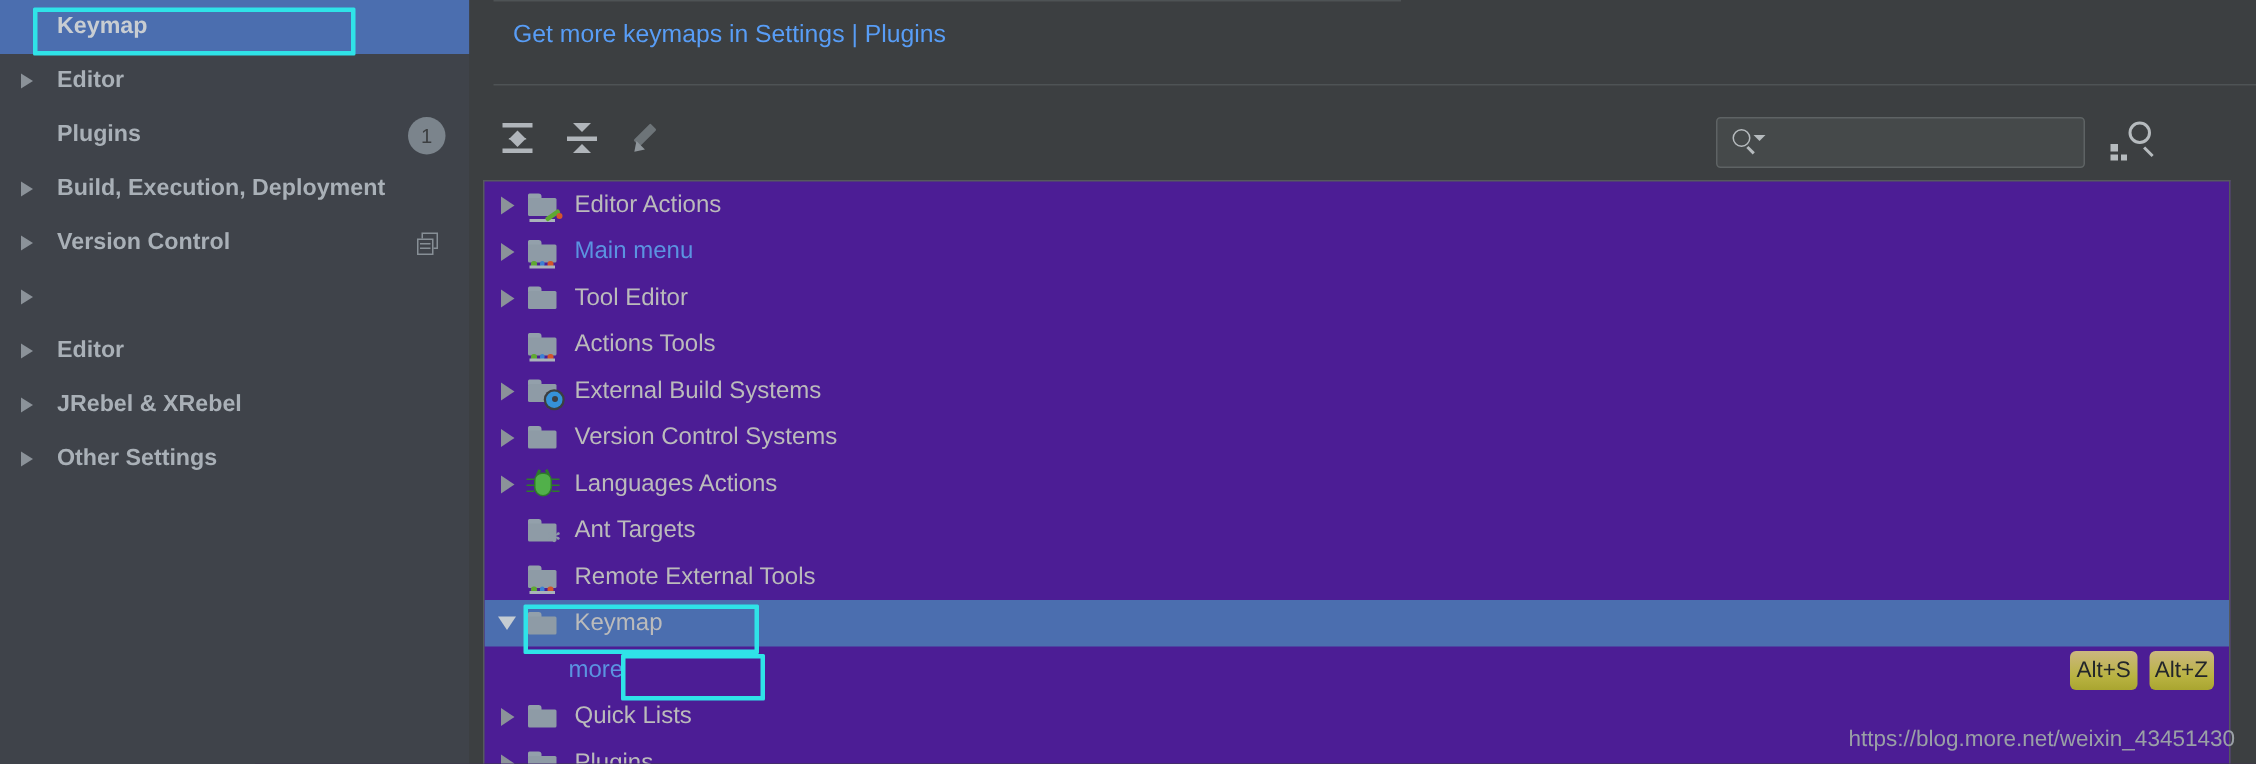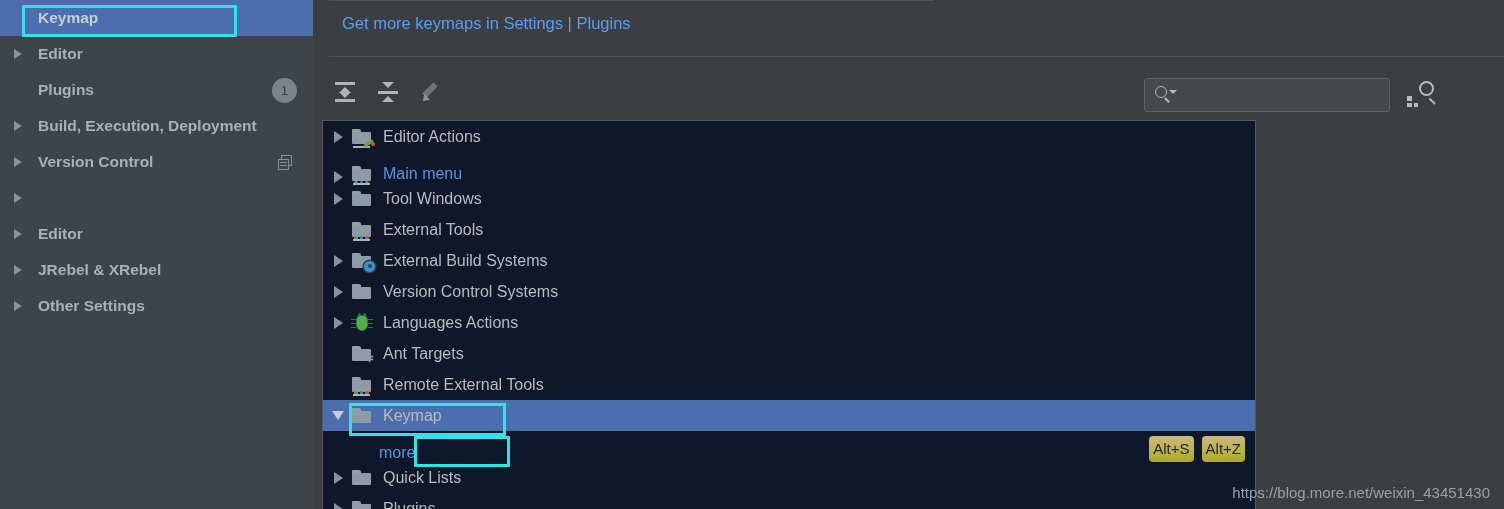--- a/index.html
+++ b/index.html
@@ -272,41 +272,41 @@
     background: #b6bbbe;
   }
   .find-shortcut .sq.a { left: 1px; bottom: 2px; }
   .find-shortcut .sq.b { left: 7.5px; bottom: 2px; }
   .find-shortcut .sq.c { left: 1px; bottom: 8.5px; }
 
   
   .tree-panel {
     position: absolute;
     left: 9px; top: 120px;
-    width: 934px;
+    width: 1165px;
     height: 389px;
     border: 1px solid #555a5c;
     border-bottom: none;
     box-sizing: border-box;
     overflow: hidden;
-    background: #0f172a;
+    background: #4c1d95;
   }
   .tree-row {
     position: relative;
     height: 31px;
     display: flex;
     align-items: center;
     padding-left: 2px;
     box-sizing: border-box;
     color: #bbbbbb;
     font-size: 16px;
     white-space: nowrap;
   }
   .tree-row.selected { background: #4b6eaf; }
-  .tree-row.link-row { color: #5b93e0; align-items: flex-end; }
+  .tree-row.link-row { color: #5b93e0; }
   .tw-arrow {
     width: 26px;
     flex: 0 0 26px;
     display: flex;
     align-items: center;
     justify-content: center;
   }
   .tw-arrow .tri-r {
     width: 0; height: 0;
     border-left: 9px solid #8b9299;
@@ -626,36 +626,36 @@
       </div>
 
       <div class="tree-row">
         <span class="tw-arrow">
             <span class="tri-r"></span>
           </span>
         <span class="folder">
           <span class="tab"></span>
             <span class="body"></span>
         </span>
-        <span class="tree-label">Tool Windows</span>
+        <span class="tree-label">Tool Editor</span>
       </div>
 
       <div class="tree-row">
         <span class="tw-arrow"></span>
         <span class="folder">
           <span class="tab"></span>
             <span class="body"></span>
           <span class="dots">
               <i></i>
               <i></i>
               <i></i>
             </span>
           <span class="underline"></span>
         </span>
-        <span class="tree-label">External Tools</span>
+        <span class="tree-label">Actions Tools</span>
       </div>
 
       <div class="tree-row">
         <span class="tw-arrow">
             <span class="tri-r"></span>
           </span>
         <span class="folder">
           <span class="tab"></span>
             <span class="body"></span>
             <span class="gear"></span>

